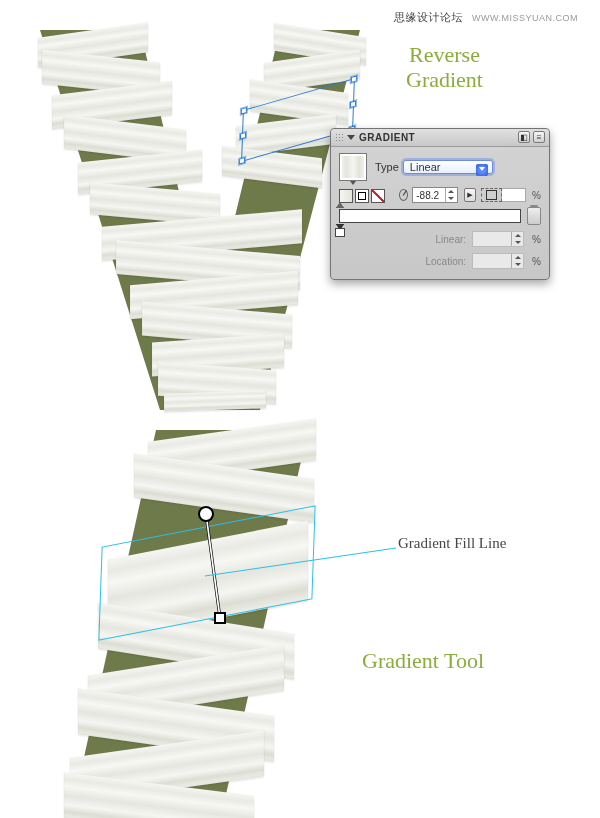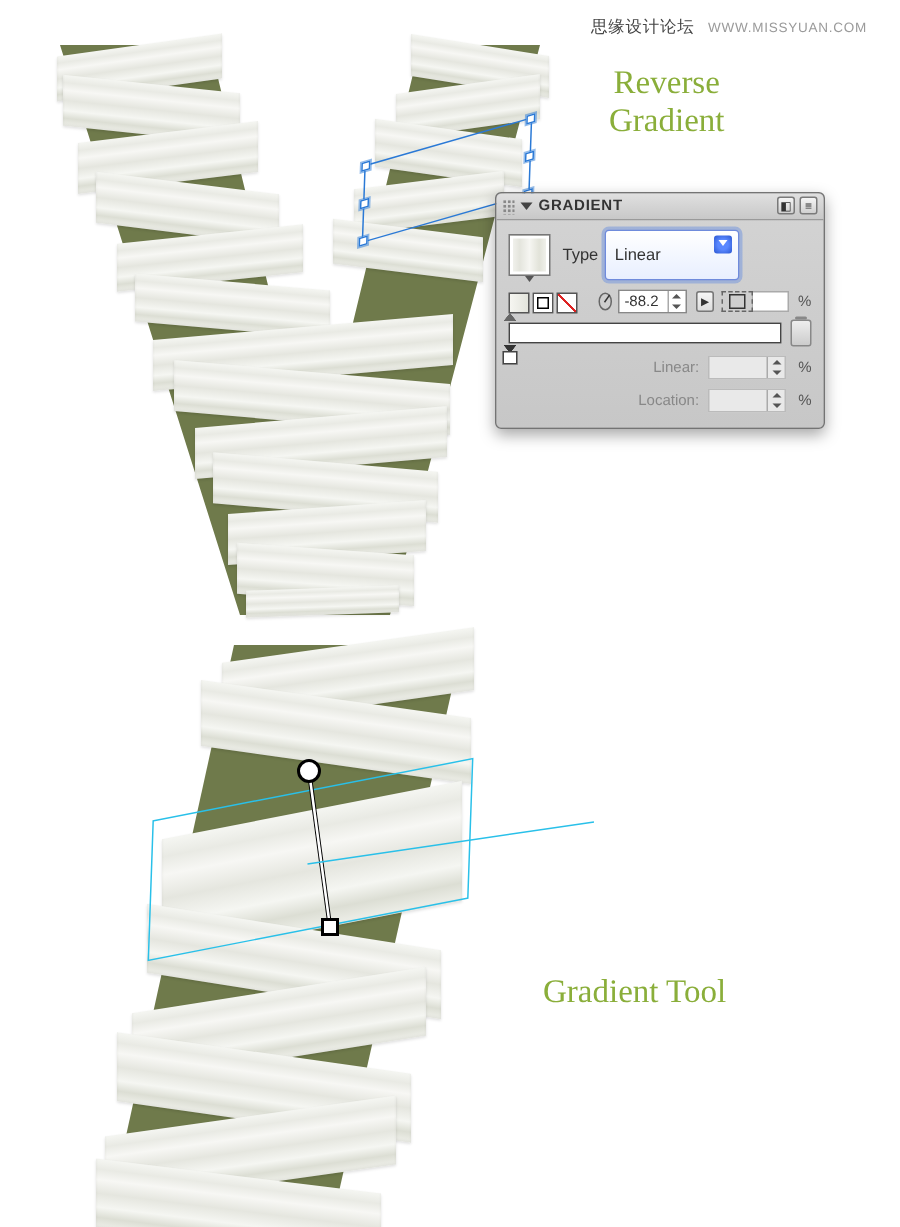--- a/index.html
+++ b/index.html
@@ -106,21 +106,21 @@
   }
   .row{display:flex;align-items:center;gap:4px;margin-bottom:6px;}
   .swatch-preview{
     width:28px;height:28px;border:1px solid #777;
     background:linear-gradient(90deg,#f6f6f2,#e4e5dd,#f6f6f2,#e2e3d9,#f6f6f2);
     box-shadow:inset 0 0 0 2px #fff;
     position:relative;
   }
   .swatch-preview::after{content:"";position:absolute;bottom:-5px;left:50%;margin-left:-3px;border-top:4px solid #555;border-left:3px solid transparent;border-right:3px solid transparent;}
   .sel{
-    height:34px;border:1px solid #6f8bdc;border-radius:3px;
+    height:14px;border:1px solid #6f8bdc;border-radius:3px;
     background:linear-gradient(#ffffff,#e8efff);
     padding:0 18px 0 6px;
     display:flex;align-items:center;position:relative;
     min-width:90px;box-shadow:0 0 0 2px rgba(70,120,230,.35);
   }
   .sel .caret{position:absolute;right:4px;top:3px;width:12px;height:12px;background:radial-gradient(circle,#5a88ff 40%,#2a56d0 100%);border-radius:2px;}
   .sel .caret::after{content:"";position:absolute;top:3px;left:3px;border-top:4px solid #fff;border-left:3px solid transparent;border-right:3px solid transparent;}
   .mini-swatches{display:flex;gap:2px;margin-top:2px;}
   .mini-sw{width:14px;height:14px;border:1px solid #555;}
   .mini-sw.fill{background:linear-gradient(90deg,#f6f6f1,#e3e4dc);}
@@ -360,15 +360,16 @@
     <line x1="30" y1="12" x2="44" y2="116" class="grad-line-inner"></line>
     <circle cx="30" cy="12" r="7" class="grad-end-circ"></circle>
     <rect x="39" y="111" width="10" height="10" class="grad-end-sq"></rect>
   </svg>
 </div>
 
 <svg class="callout-line" width="600" height="818" style="top:0;left:0">
   <line x1="205" y1="576" x2="396" y2="548" stroke="#29c0e9" stroke-width="1"></line>
 </svg>
 <div class="callout-txt" style="top:534px;left:398px">
+  <div>Gradient Fill Line</div>
 </div>
 
 <div class="grad-tool-label">Gradient Tool</div>
 
 </body></html>

